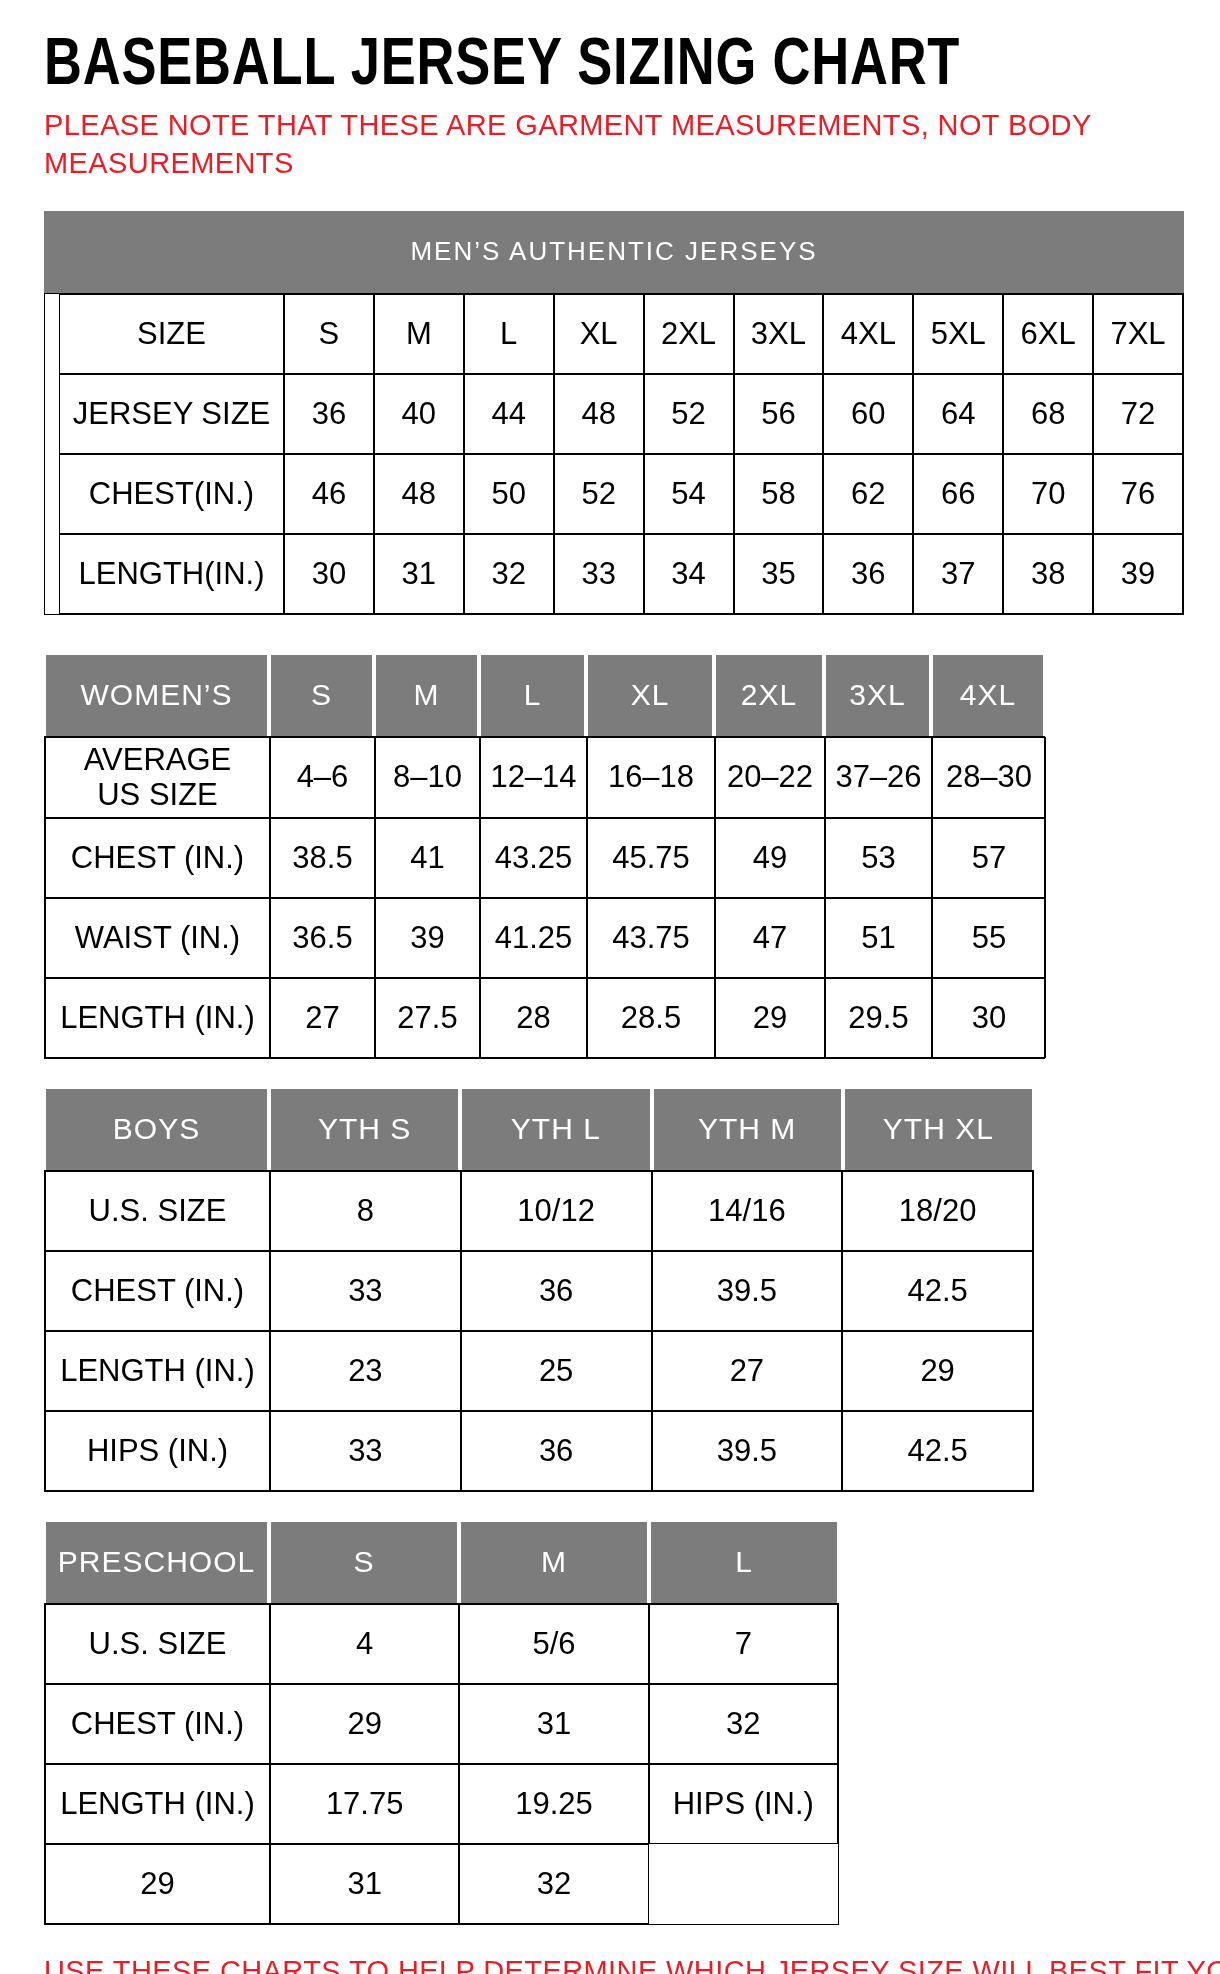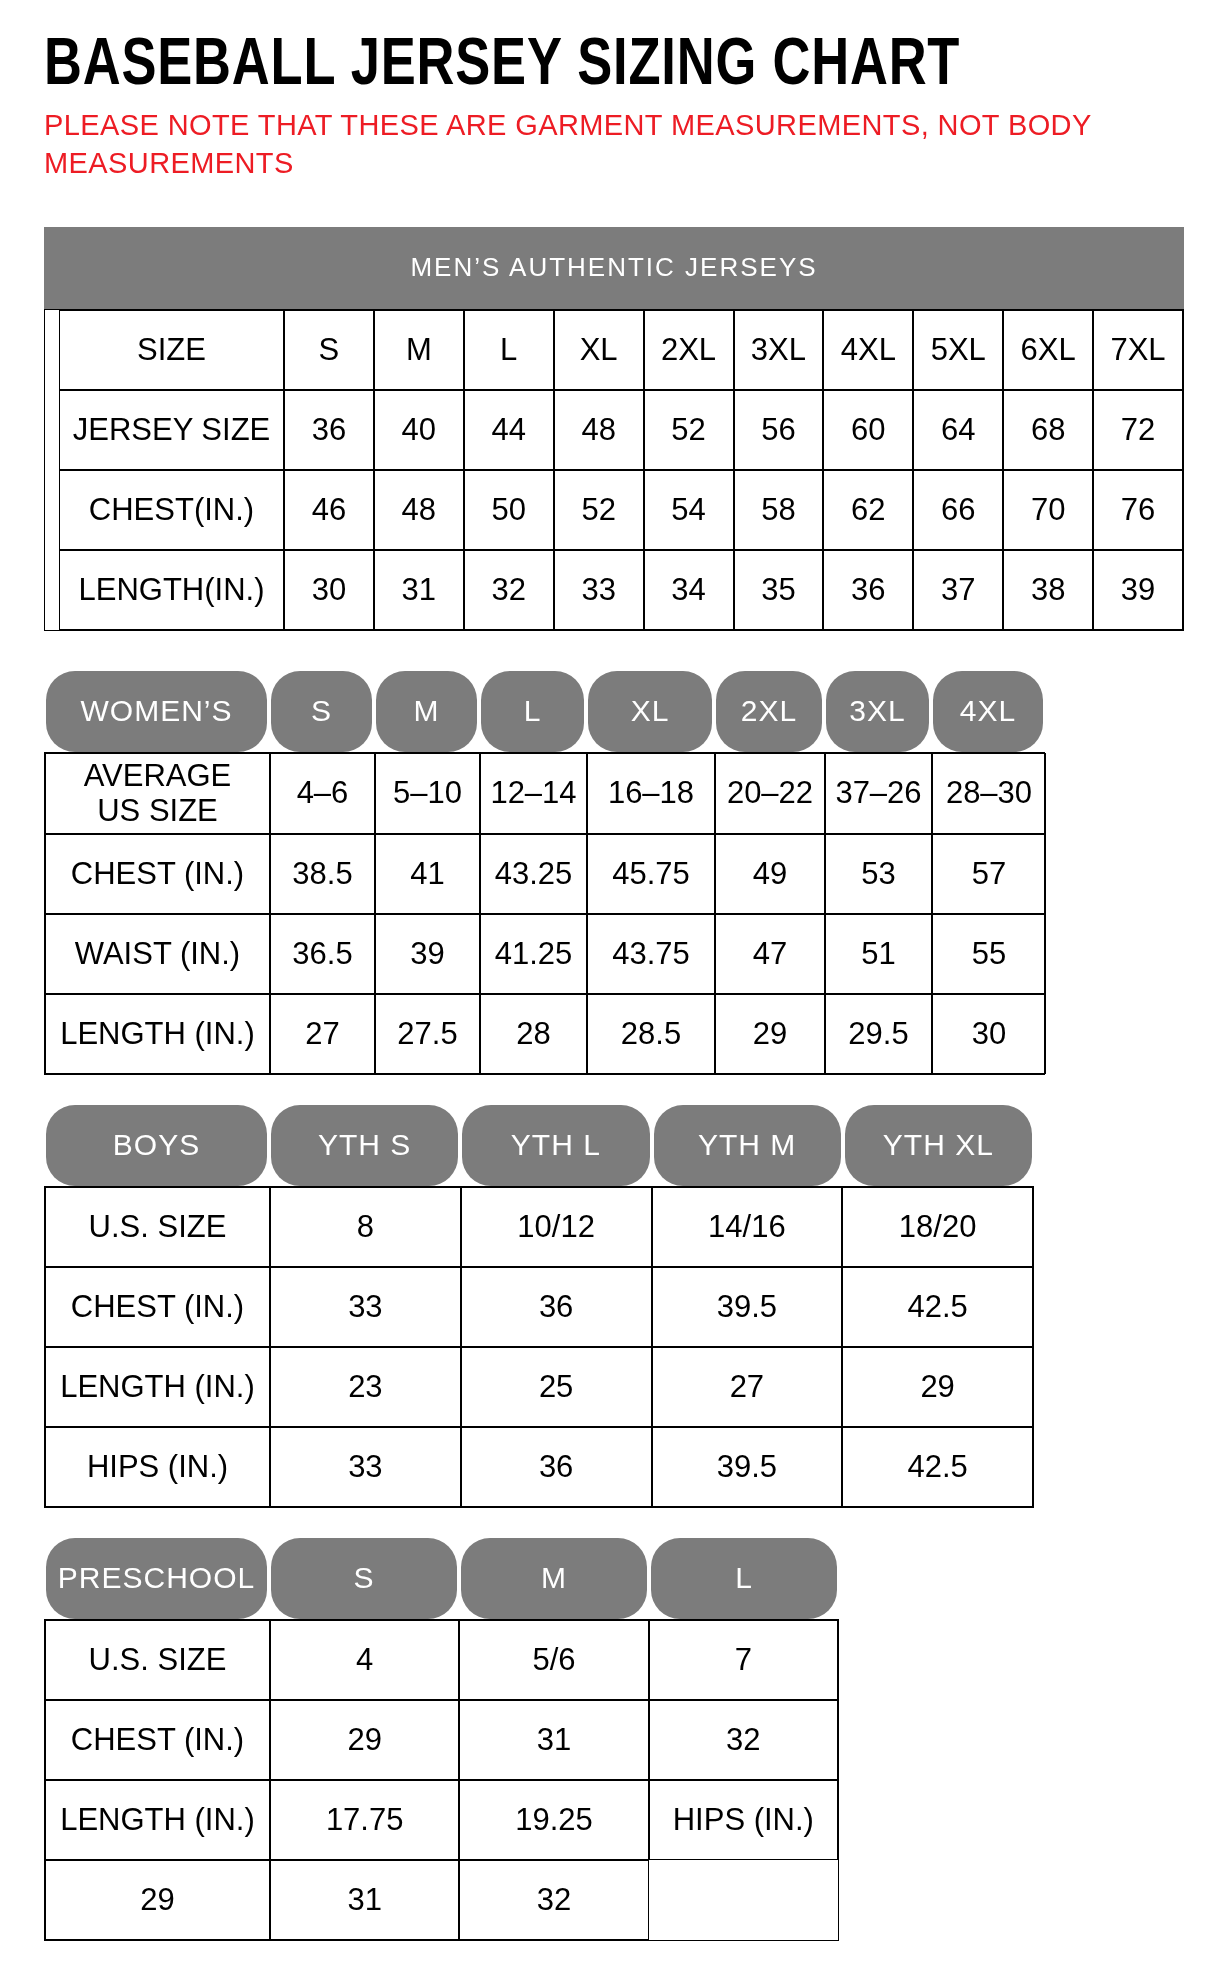--- a/index.html
+++ b/index.html
@@ -23,21 +23,21 @@
     white-space: nowrap;
   }
 
   
   .note {
     color: var(--red, #ed1c24);
     font-size: 29px;
     line-height: 1.3;
     letter-spacing: 0.4px;
     max-width: 1060px;
-    margin: 0 0 44px 0;
+    margin: 0 0 28px 0;
   }
   .footer {
     color: var(--red, #ed1c24);
     font-size: 29px;
     letter-spacing: 0.4px;
     margin-top: 12px;
     white-space: nowrap;
   }
 
   
@@ -66,21 +66,20 @@
     background: var(--gray, #7c7c7c);
     color: #fff;
     margin: 0 2px;
     min-height: 81px;
     display: flex;
     align-items: center;
     justify-content: center;
     font-size: 30px;
     letter-spacing: 1px;
     text-align: center;
-    border-radius: 29px;
   }
   .gbody { border: 1px solid #000; }
   .bcell {
     border: 1px solid #000;
     min-height: 80px;
     display: flex;
     align-items: center;
     justify-content: center;
     text-align: center;
     font-size: 31px;
@@ -156,21 +155,21 @@
         <div class="hcell">L</div>
         <div class="hcell">XL</div>
         <div class="hcell">2XL</div>
         <div class="hcell">3XL</div>
         <div class="hcell">4XL</div>
       </div>
     <div class="grid gbody">
         <div class="bcell label">AVERAGE
 US SIZE</div>
         <div class="bcell">4–6</div>
-        <div class="bcell">5–10</div>
+        <div class="bcell">8–10</div>
         <div class="bcell">12–14</div>
         <div class="bcell">16–18</div>
         <div class="bcell">20–22</div>
         <div class="bcell">37–26</div>
         <div class="bcell">28–30</div>
         <div class="bcell label">CHEST (IN.)</div>
         <div class="bcell">38.5</div>
         <div class="bcell">41</div>
         <div class="bcell">43.25</div>
         <div class="bcell">45.75</div>

